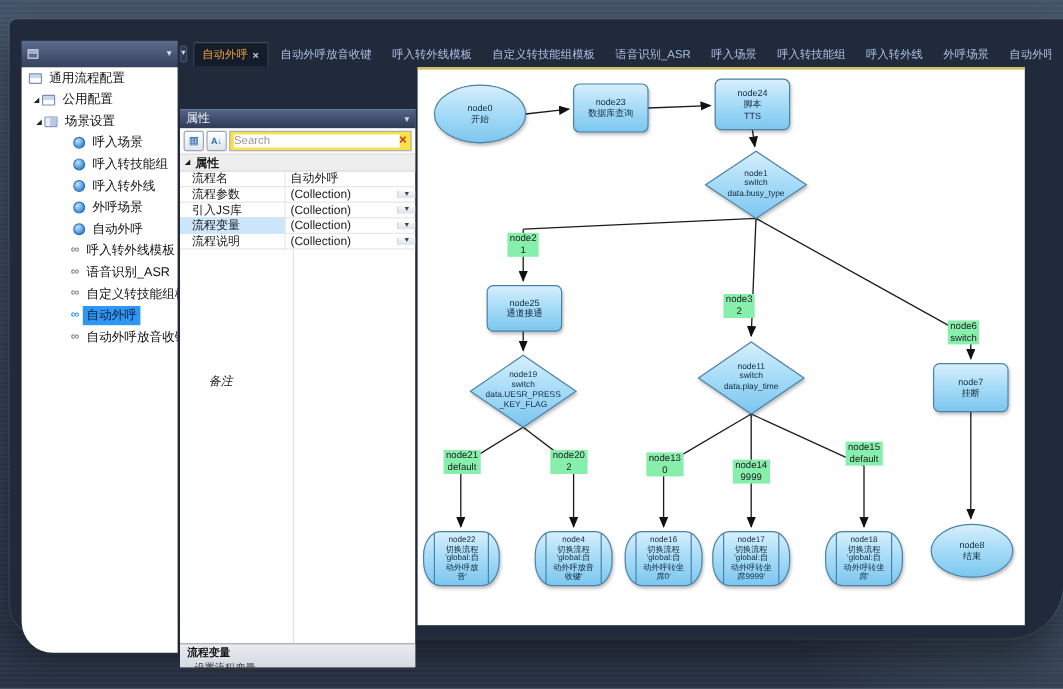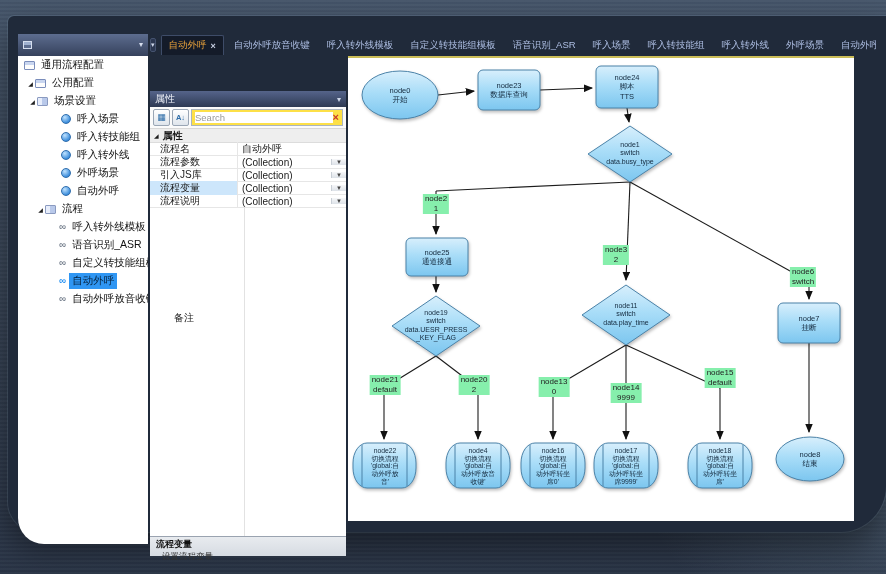--- a/index.html
+++ b/index.html
@@ -62,21 +62,21 @@
   .searchbox input::placeholder { color:#9a9a9a; }
   .searchbox .clear { color:#c8372d; font-weight:bold; font-size:11px; line-height:11px; }
   .sectionrow { height:14px; background:#eeeeee; border-bottom:1px solid #dcdcdc; display:flex; align-items:center; gap:4px; padding:0 4px; font-weight:bold; }
   .sectionrow .exp { font-size:6px; }
   .prow { height:13px; display:flex; border-bottom:1px solid #e6e6e6; align-items:center; }
   .prow .pname { width:88px; padding:0 4px 0 10px; border-right:1px solid #e6e6e6; display:flex; align-items:center; }
   .prow .pname.sel { background:#cde6fb; }
   .prow .pval { flex:1; padding:0 4px; display:flex; align-items:center; overflow:hidden; }
   .prow .dd { width:15px; border-left:1px solid #c9cfd6; background:linear-gradient(180deg,#f6f7f9,#dde2e8);
     font-size:6px; display:flex; align-items:center; justify-content:center; color:#444; }
-  .remark-zone { flex:1; position:relative; }
+  .remark-zone { flex:1; position:relative;font-style:italic; }
   .remark-zone .divider { position:absolute; left:94px; top:0; bottom:0; width:1px; background:#e2e2e2; }
   .remark-zone .remark { position:absolute; left:24px; top:103px; color:#222; }
   .props-footer { height:20px; background:linear-gradient(180deg,#e8ebef,#d6dbe2); border-top:1px solid #9aa3b0; padding:1px 6px; }
   .props-footer .ft { font-weight:bold; font-size:9px; color:#111; }
   .props-footer .fd { font-size:8.5px; color:#333; padding-left:6px; }
 
   
   .canvas { position:absolute; left:340px; top:40px; width:506px; height:465px; background:#fff;
     border-top:2px solid #cbbd58; overflow:hidden; }
   .canvas svg { position:absolute; left:0; top:0; }
@@ -141,25 +141,20 @@
       <span class="ic scene"></span>
       <span class="lbl">呼入转外线</span>
       </div>
     <div class="trow" style="padding-left:43px">
       <span class="ic scene"></span>
       <span class="lbl">外呼场景</span>
       </div>
     <div class="trow" style="padding-left:43px">
       <span class="ic scene"></span>
       <span class="lbl">自动外呼</span>
-      </div>
-    <div class="trow" style="padding-left:18px">
-      <span class="exp">◢</span>
-      <span class="ic win2"></span>
-      <span class="lbl">流程</span>
       </div>
     <div class="trow" style="padding-left:41px">
       <span class="ic chain">∞</span>
       <span class="lbl">呼入转外线模板</span>
       </div>
     <div class="trow" style="padding-left:41px">
       <span class="ic chain">∞</span>
       <span class="lbl">语音识别_ASR</span>
       </div>
     <div class="trow" style="padding-left:41px">

